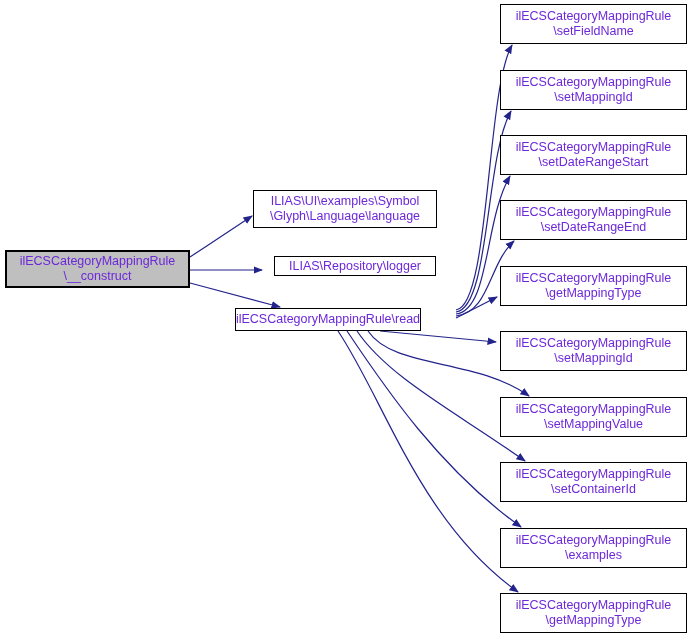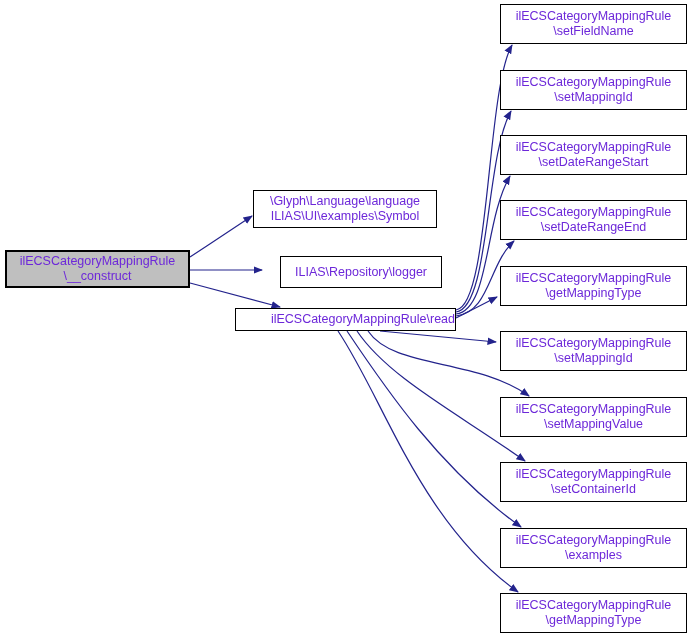--- a/index.html
+++ b/index.html
@@ -57,27 +57,27 @@
         <path class="edge" d="M347,331 C385.63229993049856,388.6601491499979 440.275791190003,469.3398508500021 521,527" stroke="#23238c" marker-end="url(#ah)"></path>
         <path class="edge" d="M338,331 C384.73323915544483,400.7511032170818 420.3484554960855,522.2488967829182 518,592" stroke="#23238c" marker-end="url(#ah)"></path>
       </g>
   </svg>
   <div id="nodes-layer">
       <div class="node focus" style="left: 5px; top: 250px; width: 185px; height: 38px; background: rgb(191, 191, 191); border-color: rgb(0, 0, 0);">
         <div class="nline">ilECSCategoryMappingRule</div>
         <div class="nline">\__construct</div>
       </div>
       <div class="node" style="left: 253px; top: 190px; width: 184px; height: 38px; background: rgb(255, 255, 255); border-color: rgb(0, 0, 0);">
+        <div class="nline">ILIAS\UI\examples\Symbol</div>
         <div class="nline">\Glyph\Language\language</div>
-        <div class="nline">ILIAS\UI\examples\Symbol</div>
       </div>
-      <div class="node" style="left: 280px; top: 256px; width: 162px; height: 32px; background: rgb(255, 255, 255); border-color: rgb(0, 0, 0);">
+      <div class="node" style="left: 274px; top: 256px; width: 162px; height: 20px; background: rgb(255, 255, 255); border-color: rgb(0, 0, 0);">
         <div class="nline">ILIAS\Repository\logger</div>
       </div>
-      <div class="node" style="left: 235px; top: 308px; width: 221px; height: 23px; background: rgb(255, 255, 255); border-color: rgb(0, 0, 0); align-items: flex-end;">
+      <div class="node" style="left: 235px; top: 308px; width: 186px; height: 23px; background: rgb(255, 255, 255); border-color: rgb(0, 0, 0);">
         <div class="nline">ilECSCategoryMappingRule\read</div>
       </div>
       <div class="node" style="left: 500px; top: 4px; width: 187px; height: 40px; background: rgb(255, 255, 255); border-color: rgb(0, 0, 0);">
         <div class="nline">ilECSCategoryMappingRule</div>
         <div class="nline">\setFieldName</div>
       </div>
       <div class="node" style="left: 500px; top: 70px; width: 187px; height: 40px; background: rgb(255, 255, 255); border-color: rgb(0, 0, 0);">
         <div class="nline">ilECSCategoryMappingRule</div>
         <div class="nline">\setMappingId</div>
       </div>

